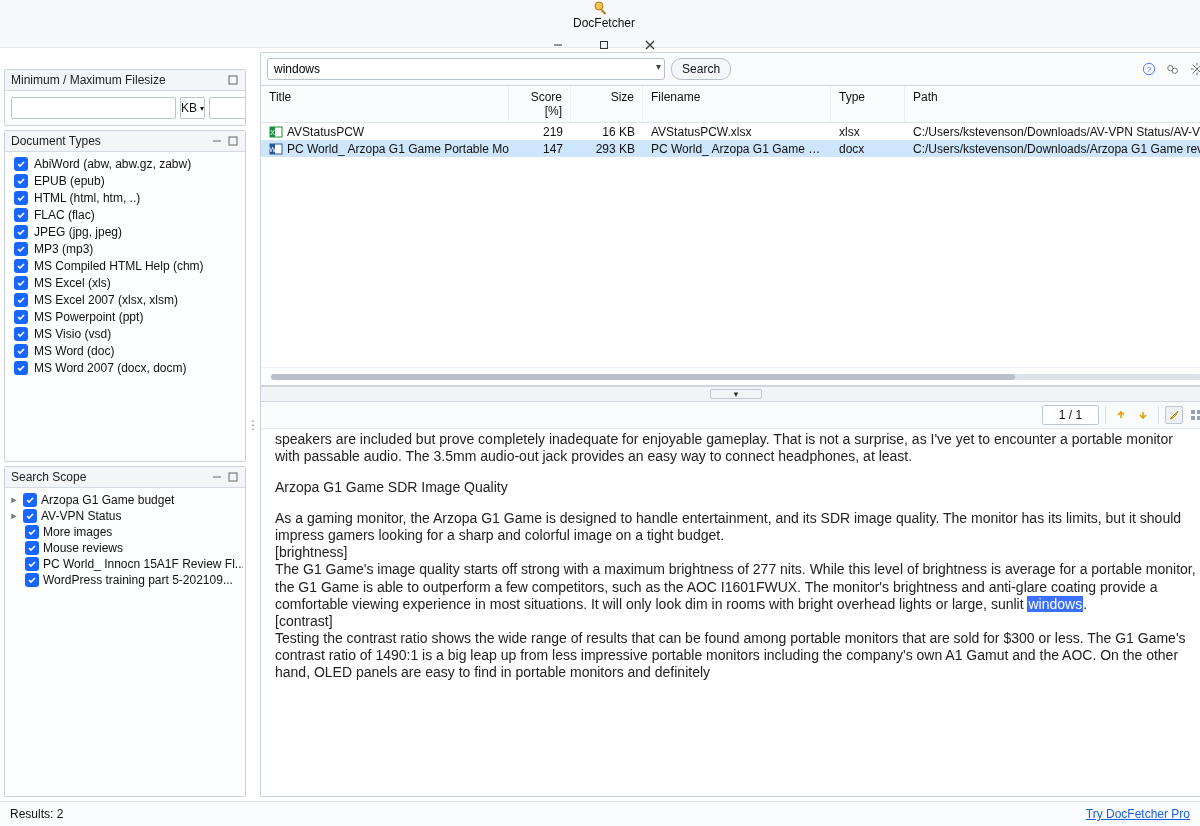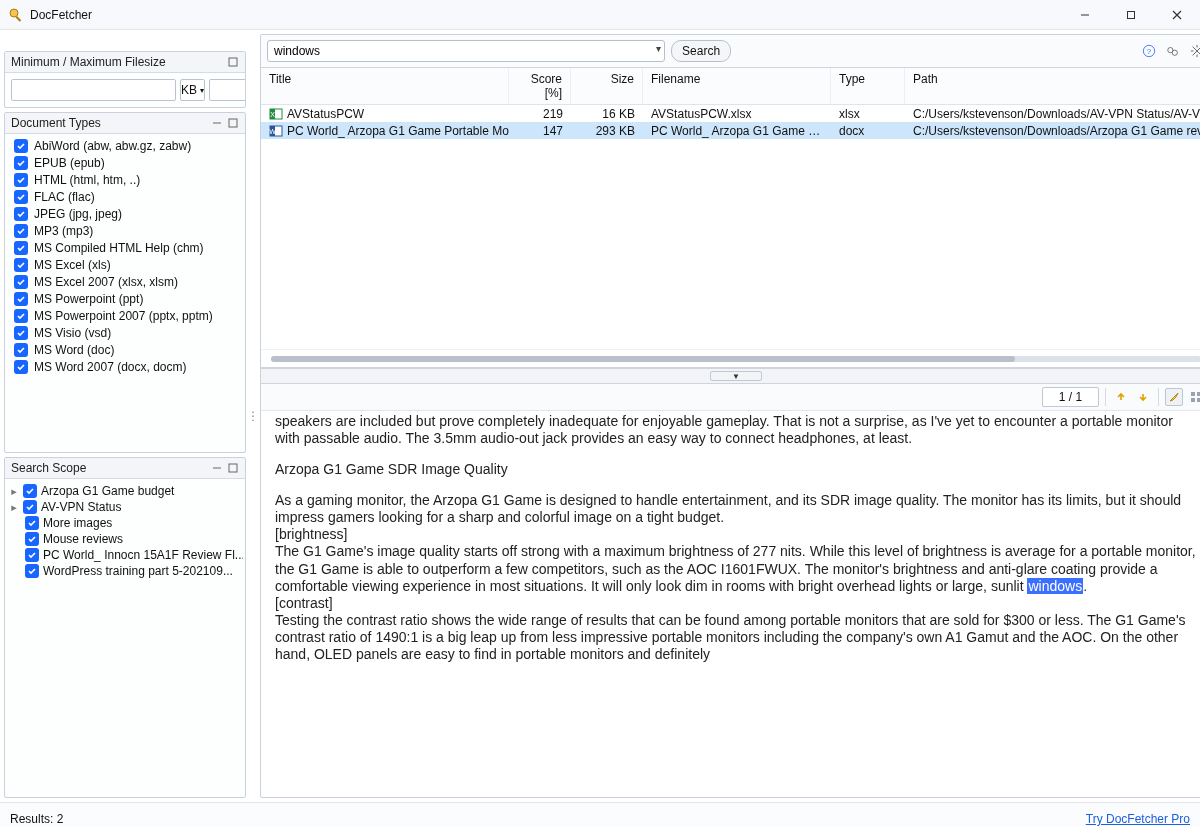--- a/index.html
+++ b/index.html
@@ -1,18 +1,18 @@
 <!DOCTYPE html>
 <html><head>
 <meta charset="utf-8">
 <style>
   * { box-sizing: border-box; }
   html, body { margin: 0; padding: 0; font-family: "Segoe UI", Tahoma, sans-serif; font-size: 12px; background: #fff; color: #111; }
   .window { width: 1200px; height: 826px; display: flex; flex-direction: column; background: #fff; }
-  .titlebar { height: 30px; display: flex; align-items: center; padding: 0 0 0 8px; background: #f7f9fc; border-bottom: 1px solid #e6e6e6; }
+  .titlebar { height: 48px; display: flex; align-items: center; padding: 0 0 0 8px; background: #f7f9fc; border-bottom: 1px solid #e6e6e6; flex-direction: column; }
   .titlebar .app-icon { width: 16px; height: 16px; margin-right: 6px; display: inline-flex; }
   .titlebar .title { flex: 1; font-size: 12px; }
   .titlebar .win-btns { display: flex; }
   .win-btn { width: 46px; height: 30px; display: flex; align-items: center; justify-content: center; color: #333; }
   .content { flex: 1; display: flex; padding: 4px; gap: 4px; min-height: 0; }
   .left-col { width: 242px; display: flex; flex-direction: column; gap: 4px; min-height: 0; margin-top: 17px; }
   .panel { border: 1px solid #c9d1dd; border-radius: 2px; background: #fdfefe; display: flex; flex-direction: column; min-height: 0; }
   .panel-header { display: flex; align-items: center; padding: 3px 6px; background: #f3f5f9; border-bottom: 1px solid #d5dbe4; font-size: 12px; color: #222; }
   .panel-header .txt { flex: 1; }
   .panel-header .hicon { width: 12px; height: 12px; margin-left: 4px; display: inline-flex; align-items: center; justify-content: center; color: #555; }
@@ -64,21 +64,21 @@
   .collapse-bar { height: 16px; background: #f2f4f8; border-top: 1px solid #d0d5dd; border-bottom: 1px solid #d0d5dd; display: flex; align-items: center; justify-content: center; color: #333; }
   .collapse-inner { border: 1px solid #c2c8d3; border-radius: 2px; width: 52px; height: 10px; display: flex; align-items: center; justify-content: center; font-size: 8px; }
   .preview-toolbar { display: flex; align-items: center; justify-content: flex-end; padding: 3px 6px; gap: 4px; background: #fafbfd; border-bottom: 1px solid #e1e5ec; }
   .pgbox { border: 1px solid #c2c8d3; border-radius: 2px; padding: 2px 16px; font-size: 12px; background: #fff; }
   .pt-sep { width: 1px; height: 18px; background: #d6dbe3; margin: 0 2px; }
   .pt-icon { width: 18px; height: 18px; display: inline-flex; align-items: center; justify-content: center; border-radius: 2px; }
   .pt-icon.active { border: 1px solid #bfc6d2; background: #eef2f8; }
   .preview { flex: 1; overflow: auto; padding: 2px 14px 6px 14px; font-size: 14px; line-height: 1.22; color: #222; position: relative; }
   .preview p { margin: 0 0 14px 0; }
   .preview .hl { background: #3b70ff; color: #fff; padding: 0 1px; }
-  .statusbar { height: 24px; display: flex; align-items: flex-end; padding: 0 10px; border-top: 1px solid #e2e5ea; background: #fbfcfe; font-size: 12px; }
+  .statusbar { height: 24px; display: flex; align-items: center; padding: 12px 10px; border-top: 1px solid #e2e5ea; background: #fbfcfe; font-size: 12px; }
   .statusbar .sb-left { flex: 1; }
   .statusbar a { color: #1a5fdd; text-decoration: underline; }
   .v-splitter { width: 6px; display: flex; align-items: center; justify-content: center; color: #888; cursor: col-resize; }
   
   ::-webkit-scrollbar { width: 10px; height: 10px; }
   ::-webkit-scrollbar-thumb { background: #c6ccd6; border-radius: 5px; }
   ::-webkit-scrollbar-track { background: #f3f5f8; }
 </style>
 </head>
 <body>
@@ -223,28 +223,20 @@
               </span>
               <span>MS Excel 2007 (xlsx, xlsm)</span>
             </div>
             <div class="checkrow">
               <span class="chk">
                 <svg viewBox="0 0 10 10">
                   <path d="M2 5 L4 7 L8 3" stroke="#fff" stroke-width="1.6" fill="none"></path>
                 </svg>
               </span>
               <span>MS Powerpoint (ppt)</span>
-            </div>
-            <div class="checkrow">
-              <span class="chk">
-                <svg viewBox="0 0 10 10">
-                  <path d="M2 5 L4 7 L8 3" stroke="#fff" stroke-width="1.6" fill="none"></path>
-                </svg>
-              </span>
-              <span>MS Powerpoint 2007 (pptx, pptm)</span>
             </div>
             <div class="checkrow">
               <span class="chk">
                 <svg viewBox="0 0 10 10">
                   <path d="M2 5 L4 7 L8 3" stroke="#fff" stroke-width="1.6" fill="none"></path>
                 </svg>
               </span>
               <span>MS Visio (vsd)</span>
             </div>
             <div class="checkrow">

